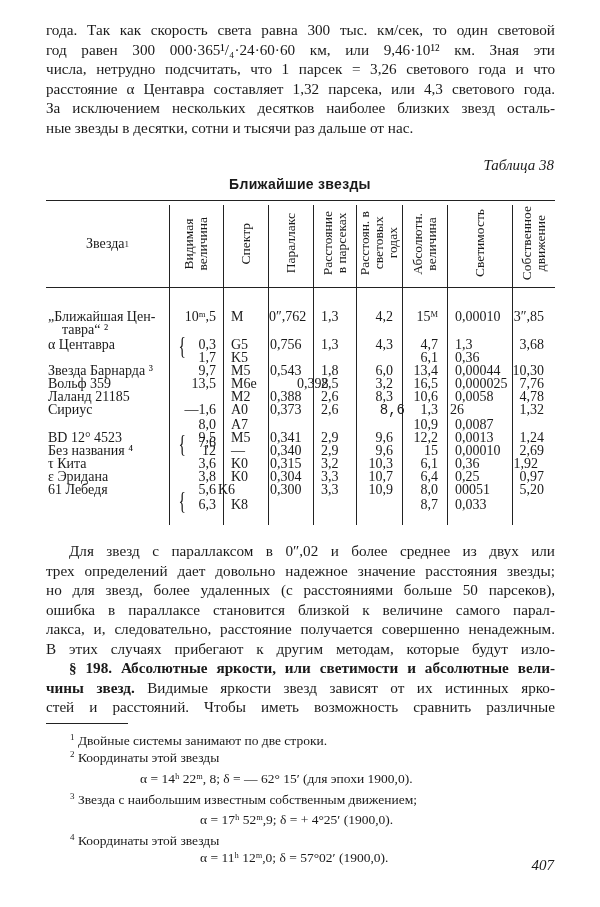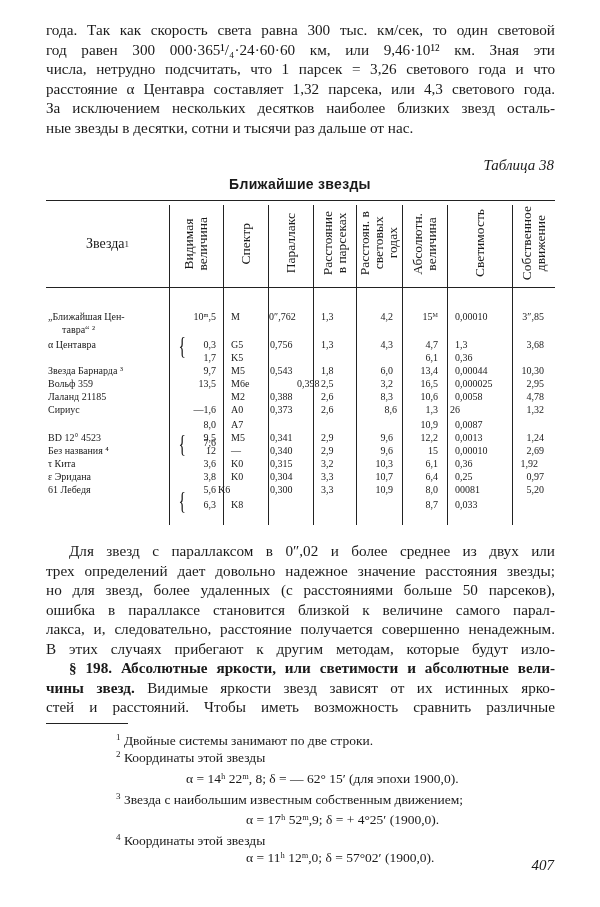--- a/index.html
+++ b/index.html
@@ -11,25 +11,25 @@
   .indent { padding-left:23px; }
   .tabno { position:absolute; right:46px; top:157px; font-style:italic; font-size:15px; }
   .tabtitle { position:absolute; left:0; width:600px; text-align:center; top:176px; font-weight:bold;
               font-family:"Liberation Sans","DejaVu Sans",sans-serif; font-size:14px; letter-spacing:0.3px; }
   .tbl { position:absolute; left:46px; top:200px; width:509px; height:325px; }
   .hline { position:absolute; left:0; width:509px; border-top:1.5px solid #222; }
   .vline { position:absolute; border-left:1.3px solid #222; }
   .hcell { position:absolute; top:0; height:87px; display:flex; align-items:center; justify-content:center; }
   .vtext { writing-mode:vertical-rl; transform:rotate(180deg); font-size:13.5px; line-height:14px; text-align:center; white-space:pre; }
   .star-h { font-size:14px; }
-  .row { position:absolute; left:0; width:509px; font-size:10px; height:14px; line-height:14px; }
+  .row { position:absolute; left:0; width:509px; font-size:14px; height:14px; line-height:14px; }
   .row span { position:absolute; white-space:nowrap; }
   .brace { position:absolute; font-size:26px; line-height:26px; transform:scaleX(0.6); }
   .section { font-weight:bold; }
-  .foot { position:absolute; font-size:13.5px; line-height:17px; white-space:nowrap;margin-left:46px; }
+  .foot { position:absolute; font-size:13.5px; line-height:17px; white-space:nowrap; }
   .fn-rule { position:absolute; left:46px; top:723px; width:82px; border-top:1px solid #222; }
   .pageno { position:absolute; right:46px; top:857px; font-style:italic; font-size:15px; }
   sup { font-size:9px; vertical-align:5px; line-height:0; }
 </style>
 </head>
 <body>
 
 <div class="para" style="top:20px;">
   <span class="ln">года. Так как скорость света равна 300 тыс. км/сек, то один световой</span>
   <span class="ln">год равен 300 000·365¹/₄·24·60·60 км, или 9,46·10¹² км. Зная эти</span>
@@ -152,40 +152,40 @@
       </div>
       <div class="row" style="top: 177px;">
         <span style="left: 2px;">Вольф 359</span>
         <span style="right: 339px;">13,5</span>
         <span style="left: 185px;">M6e</span>
         <span style="left: 224px; margin-left: 27px;">0,398</span>
         <span style="left: 275px;">2,5</span>
         <span style="right: 162px;">3,2</span>
         <span style="right: 117px;">16,5</span>
         <span style="left: 409px;">0,000025</span>
-        <span style="right: 11px;">2,95</span>
+        <span style="right: 11px;">7,76</span>
       </div>
       <div class="row" style="top: 190px;">
         <span style="left: 2px;">Лаланд 21185</span>
         <span style="right: 339px; margin-top: 46px;">7,6</span>
         <span style="left: 185px;">M2</span>
         <span style="left: 224px;">0,388</span>
         <span style="left: 275px;">2,6</span>
         <span style="right: 162px;">8,3</span>
         <span style="right: 117px;">10,6</span>
         <span style="left: 409px;">0,0058</span>
         <span style="right: 11px;">4,78</span>
       </div>
       <div class="row" style="top: 203px;">
         <span style="left: 2px;">Сириус</span>
         <span style="right: 339px;">—1,6</span>
         <span style="left: 185px;">A0</span>
         <span style="left: 224px;">0,373</span>
         <span style="left: 275px;">2,6</span>
-        <span style="right: 158px;">8,6</span>
+        <span style="right: 150px; font-family: Liberation Mono, monospace;">8,6</span>
         <span style="right: 117px;">1,3</span>
         <span style="left: 404px;">26</span>
         <span style="right: 11px;">1,32</span>
       </div>
       <div class="row" style="top: 218px;">
         <span style="left: 2px;"></span>
         <span style="right: 339px;">8,0</span>
         <span style="left: 185px;">A7</span>
         <span style="left: 224px;"></span>
         <span style="left: 275px;"></span>
@@ -239,21 +239,21 @@
         <span style="right: 11px;">0,97</span>
       </div>
       <div class="row" style="top: 283px;">
         <span style="left: 2px;">61 Лебедя</span>
         <span style="right: 339px;">5,6</span>
         <span style="left: 172px;">K6</span>
         <span style="left: 224px;">0,300</span>
         <span style="left: 275px;">3,3</span>
         <span style="right: 162px;">10,9</span>
         <span style="right: 117px;">8,0</span>
-        <span style="left: 409px;">00081</span>
+        <span style="left: 409px;">00051</span>
         <span style="right: 11px;">5,20</span>
       </div>
       <div class="row" style="top: 298px;">
         <span style="left: 2px;"></span>
         <span style="right: 339px;">6,3</span>
         <span style="left: 185px;">K8</span>
         <span style="left: 224px;"></span>
         <span style="left: 275px;"></span>
         <span style="right: 162px;"></span>
         <span style="right: 117px;">8,7</span>

